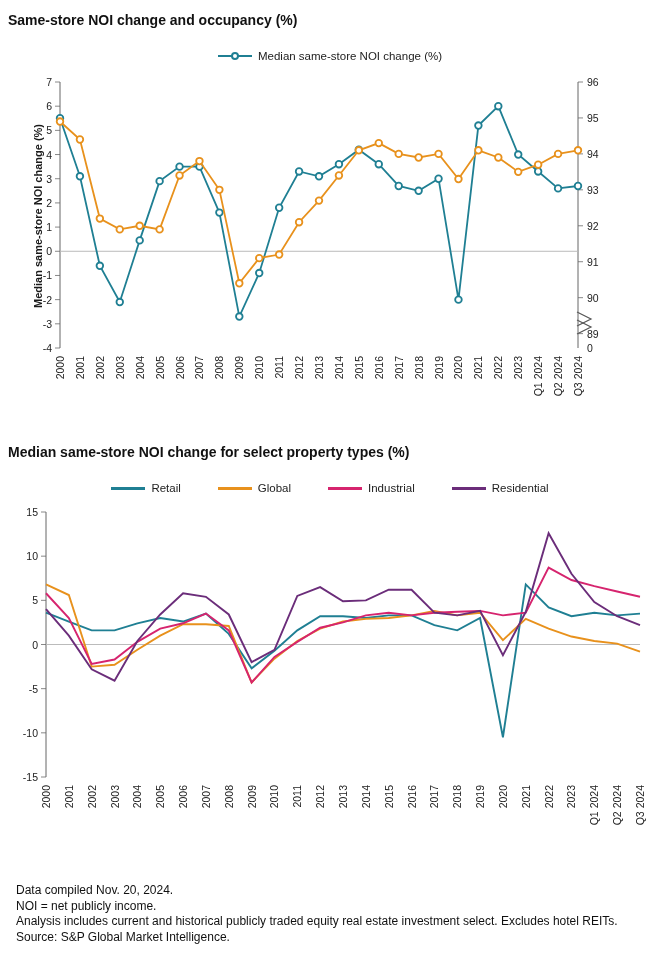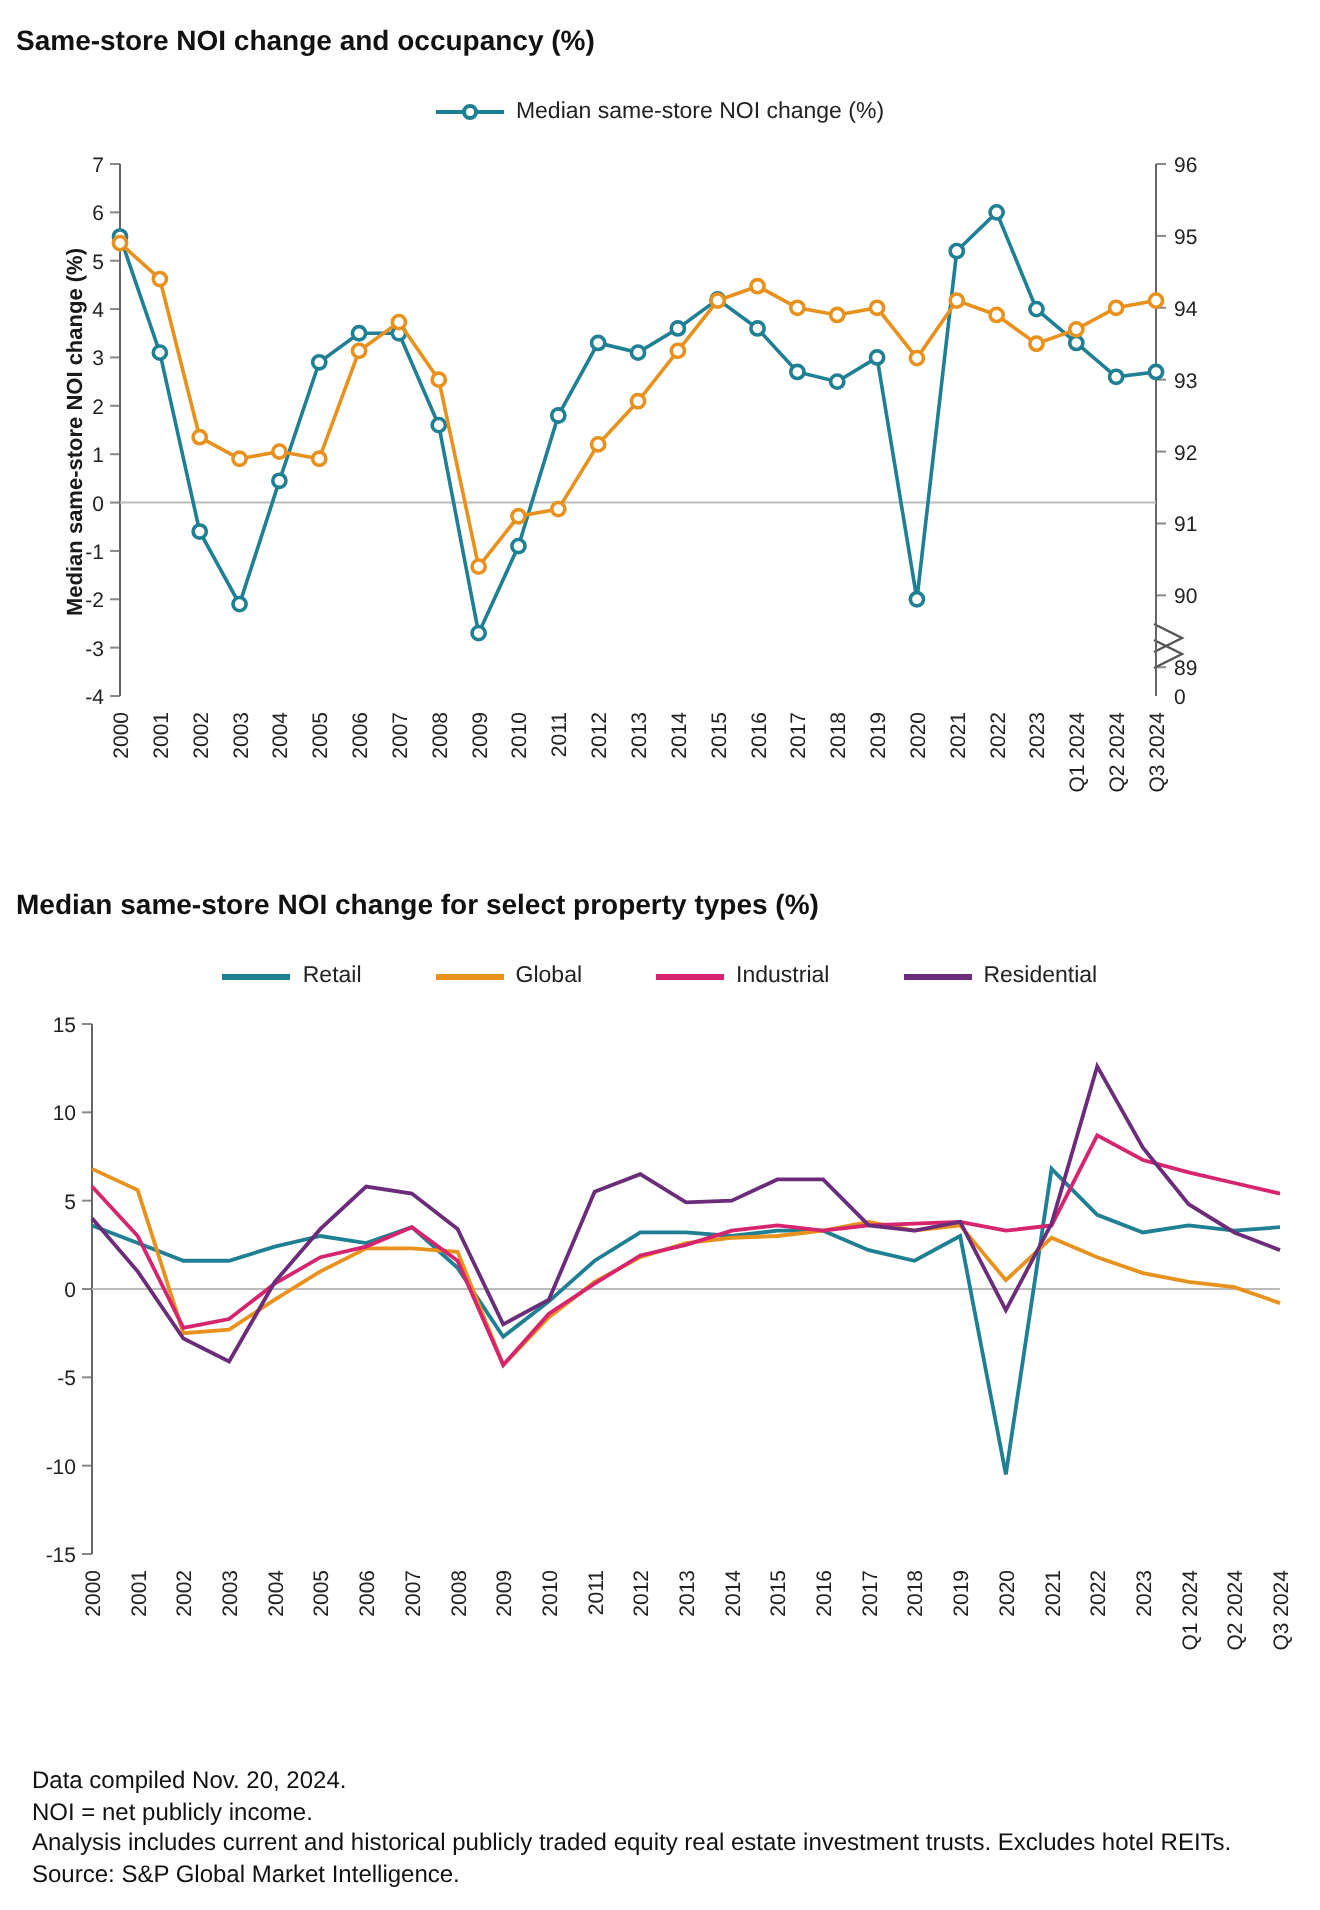--- a/index.html
+++ b/index.html
@@ -252,15 +252,15 @@
       <path d="M46 110.69999999999999 L68.84615384615384 119.53333333333333 L91.6923076923077 128.36666666666667 L114.53846153846155 128.36666666666667 L137.3846153846154 121.30000000000001 L160.23076923076923 116 L183.0769230769231 119.53333333333333 L205.9230769230769 111.58333333333331 L228.76923076923077 131.90000000000003 L251.6153846153846 166.35 L274.46153846153845 148.68333333333334 L297.30769230769226 128.36666666666667 L320.1538461538462 114.23333333333332 L343 114.23333333333332 L365.8461538461538 116 L388.6923076923077 113.35 L411.53846153846155 113.35 L434.3846153846154 123.06666666666666 L457.2307692307692 128.36666666666667 L480.07692307692304 116 L502.92307692307696 235.25 L525.7692307692307 82.43333333333334 L548.6153846153845 105.4 L571.4615384615385 114.23333333333332 L594.3076923076924 110.69999999999999 L617.1538461538462 113.35 L640 111.58333333333331" fill="none" stroke="#1f7f93" stroke-width="1.9"></path>
       <path d="M46 82.43333333333334 L68.84615384615384 93.0333333333333 L91.6923076923077 164.58333333333331 L114.53846153846155 162.81666666666666 L137.3846153846154 147.79999999999998 L160.23076923076923 133.66666666666666 L183.0769230769231 122.18333333333334 L205.9230769230769 122.18333333333334 L228.76923076923077 123.94999999999999 L251.6153846153846 180.48333333333335 L274.46153846153845 156.63333333333333 L297.30769230769226 138.96666666666667 L320.1538461538462 126.6 L343 119.53333333333333 L365.8461538461538 116.88333333333335 L388.6923076923077 116 L411.53846153846155 113.35 L434.3846153846154 108.93333333333334 L457.2307692307692 113.35 L480.07692307692304 110.69999999999999 L502.92307692307696 138.08333333333331 L525.7692307692307 116.88333333333335 L548.6153846153845 126.6 L571.4615384615385 134.54999999999998 L594.3076923076924 138.96666666666667 L617.1538461538462 141.61666666666667 L640 149.56666666666666" fill="none" stroke="#e8911c" stroke-width="1.9"></path>
       <path d="M46 91.26666666666665 L68.84615384615384 116 L91.6923076923077 161.93333333333334 L114.53846153846155 157.51666666666665 L137.3846153846154 139.85 L160.23076923076923 126.6 L183.0769230769231 121.30000000000001 L205.9230769230769 111.58333333333331 L228.76923076923077 128.36666666666667 L251.6153846153846 180.48333333333335 L274.46153846153845 154.86666666666667 L297.30769230769226 139.85 L320.1538461538462 125.7166666666667 L343 120.41666666666666 L365.8461538461538 113.35 L388.6923076923077 110.69999999999999 L411.53846153846155 113.35 L434.3846153846154 110.69999999999999 L457.2307692307692 109.81666666666666 L480.07692307692304 108.93333333333334 L502.92307692307696 113.35 L525.7692307692307 110.69999999999999 L548.6153846153845 65.65000000000003 L571.4615384615385 78.01666666666665 L594.3076923076924 84.19999999999999 L617.1538461538462 89.5 L640 94.80000000000001" fill="none" stroke="#d6246e" stroke-width="1.9"></path>
       <path d="M46 107.16666666666669 L68.84615384615384 133.66666666666666 L91.6923076923077 167.23333333333335 L114.53846153846155 178.71666666666667 L137.3846153846154 138.96666666666667 L160.23076923076923 112.46666666666667 L183.0769230769231 91.26666666666665 L205.9230769230769 94.80000000000001 L228.76923076923077 112.46666666666667 L251.6153846153846 160.16666666666666 L274.46153846153845 147.79999999999998 L297.30769230769226 93.91666666666666 L320.1538461538462 85.08333333333334 L343 99.21666666666667 L365.8461538461538 98.33333333333334 L388.6923076923077 87.73333333333332 L411.53846153846155 87.73333333333332 L434.3846153846154 110.69999999999999 L457.2307692307692 113.35 L480.07692307692304 108.93333333333334 L502.92307692307696 153.1 L525.7692307692307 109.81666666666666 L548.6153846153845 31.19999999999999 L571.4615384615385 71.83333333333331 L594.3076923076924 100.1 L617.1538461538462 114.23333333333332 L640 123.06666666666666" fill="none" stroke="#6b2d7a" stroke-width="1.9"></path>
     </svg>
 </div>
 
 <div class="footer">
   <div>Data compiled Nov. 20, 2024.</div>
   <div>NOI = net publicly income.</div>
-  <div>Analysis includes current and historical publicly traded equity real estate investment trusts. Excludes hotel REITs.</div>
+  <div>Analysis includes current and historical publicly traded equity real estate investment select. Excludes hotel REITs.</div>
   <div>Source: S&amp;P Global Market Intelligence.</div>
 </div>
 
 </body></html>

